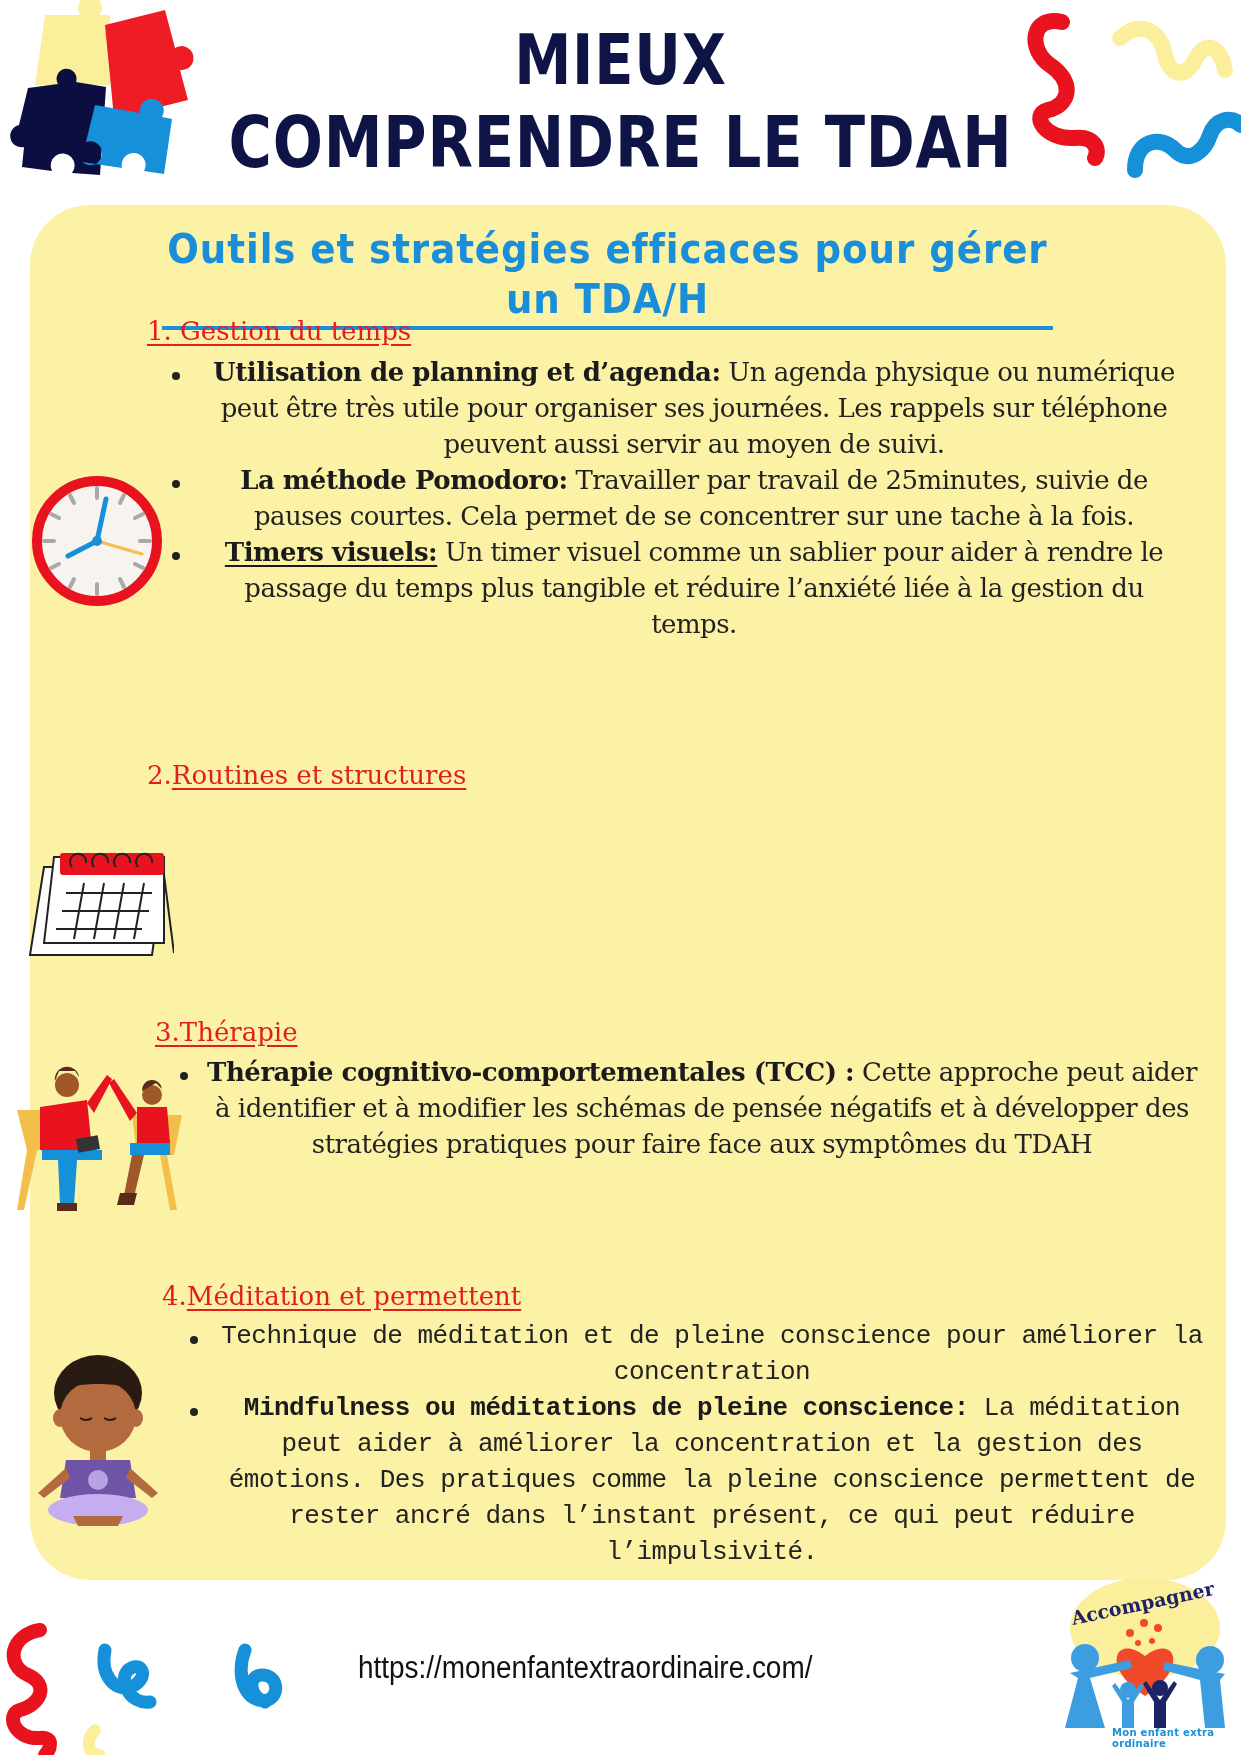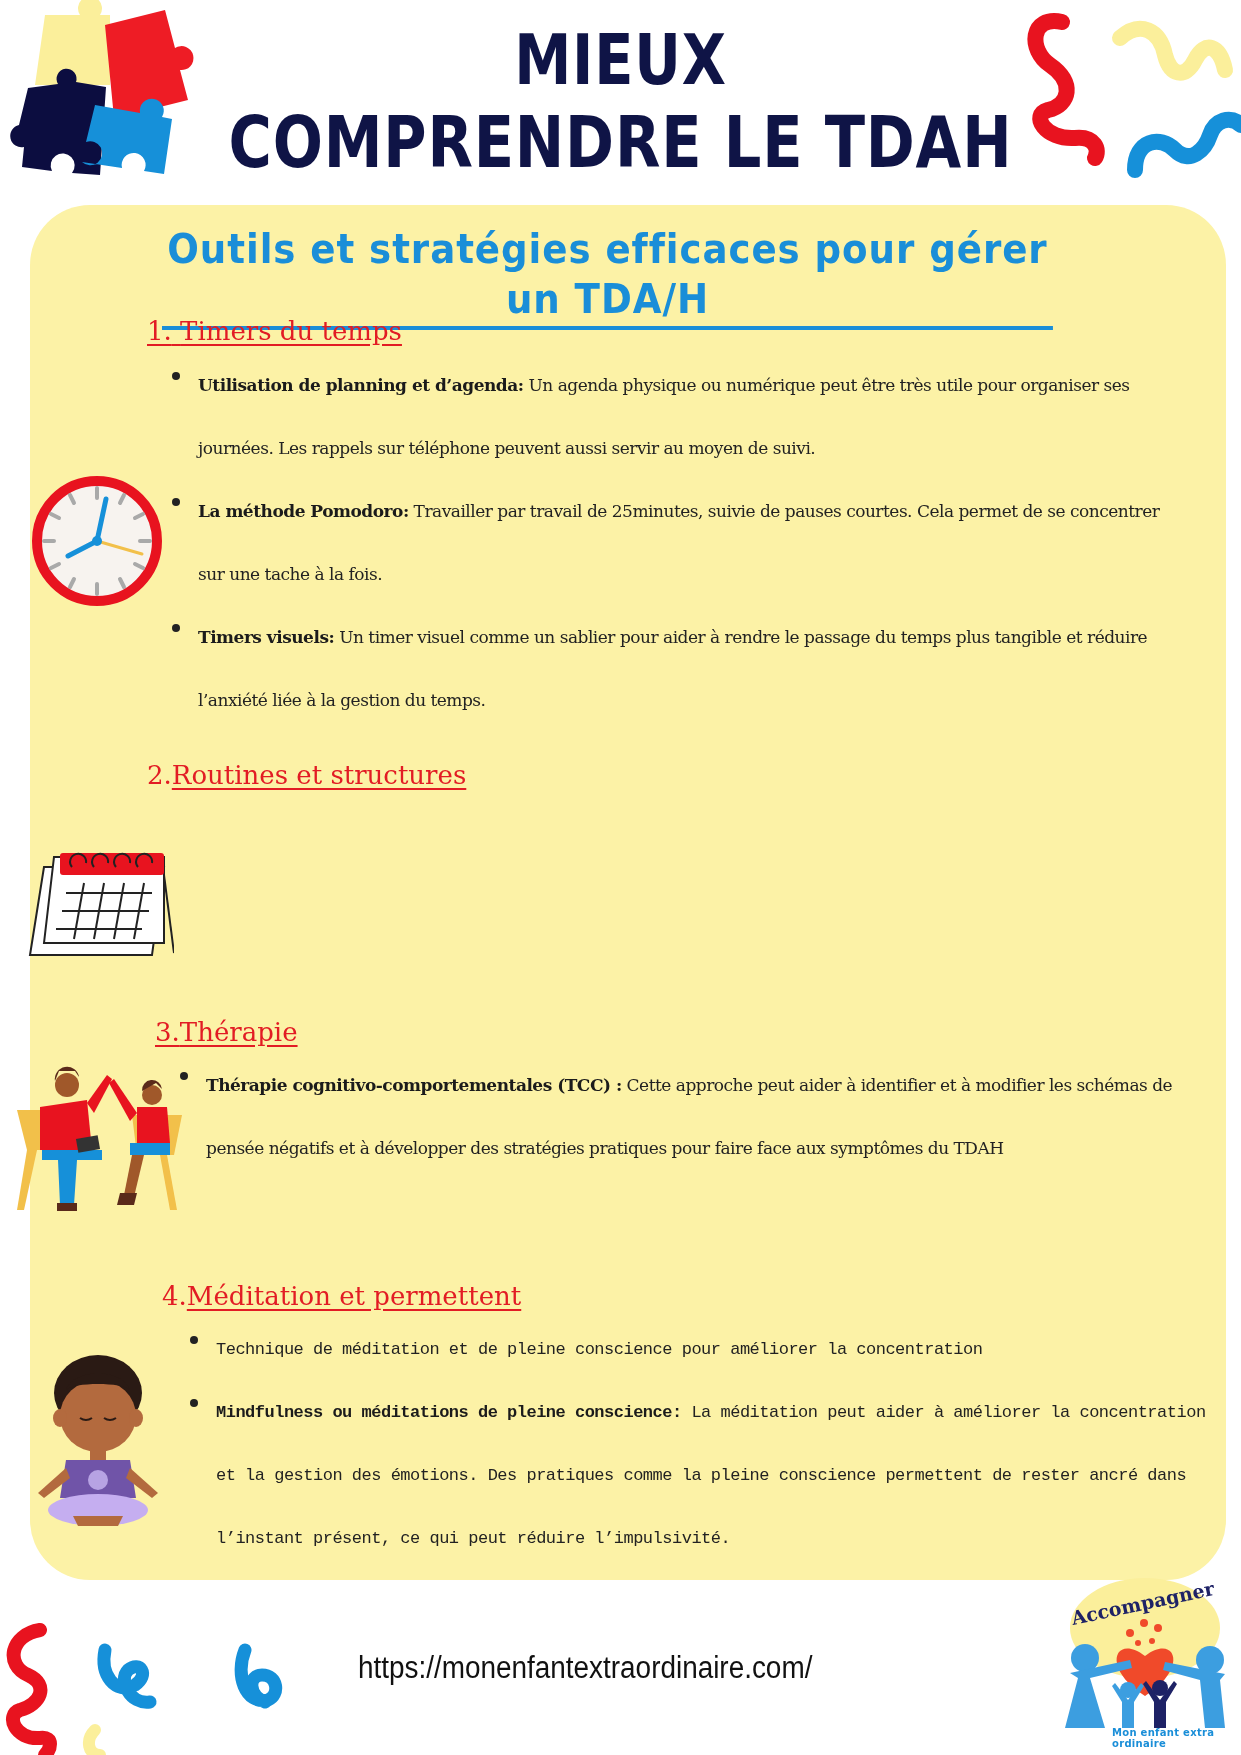--- a/index.html
+++ b/index.html
@@ -29,29 +29,29 @@
 
   .section-head {
     position: absolute; font-size: 26px; color: #e21c24; line-height: 34px;
     font-family: "DejaVu Serif", serif;
   }
   .section-head .num { color: #e21c24; }
   .section-head .txt { text-decoration: underline; text-decoration-color: #e21c24; text-underline-offset: 4px; }
 
   ul.items { position: absolute; list-style: none; }
   ul.items li {
-    position: relative; padding-left: 28px; font-size: 17px; line-height: 63px;
-    color: #222; letter-spacing: -0.5px;
+    position: relative; padding-left: 28px; font-size: 26px; line-height: 36px;
+    color: #222; letter-spacing: -0.5px; text-align: center;
   }
   ul.items li::before {
     content: ""; position: absolute; left: 2px; top: 18px; width: 8px; height: 8px;
     border-radius: 50%; background: #222;
   }
   ul.items li b { font-weight: bold; color: #1b1b1b; }
-  ul.items li b.u { text-underline-offset: 4px; }
+  ul.items li b.u { text-decoration: underline; text-underline-offset: 4px; }
 
   .url {
     position: absolute; left: 358px; top: 1650px; font-family: "Liberation Sans", sans-serif;
     font-size: 31px; color: #111; transform: scaleX(0.9); transform-origin: left;
   }
   .logo-text-top {
     position: absolute; font-family: "DejaVu Serif", serif; font-weight: bold; color: #1e2266; font-size: 19px;
   }
   .logo-text-bottom {
     position: absolute; left: 1112px; top: 1727px; font-family: "DejaVu Sans", sans-serif;
@@ -75,21 +75,21 @@
 </svg>
 
 <div class="title l1">MIEUX</div>
 <div class="title l2">COMPRENDRE LE TDAH</div>
 
 <div class="panel"></div>
 
 <div class="subtitle">Outils et stratégies efficaces pour gérer un TDA/H</div>
 
 <div class="section-head" style="left:147px;top:314px;">
-  <span class="txt"><span>1.</span> <span>Timers du temps</span></span>
+  <span class="txt"><span>1.</span> <span>Gestion du temps</span></span>
 </div>
 <svg class="deco" style="left:30px;top:474px" width="134" height="134" viewBox="0 0 134 134">
   <circle cx="67" cy="67" r="60" fill="#f7f3ef" stroke="#e8131f" stroke-width="10"></circle>
   <g stroke="#a9a9a9" stroke-width="4" stroke-linecap="round">
     <line x1="67" y1="14" x2="67" y2="24"></line>
       <line x1="67" y1="110" x2="67" y2="120"></line>
     <line x1="14" y1="67" x2="24" y2="67"></line>
       <line x1="110" y1="67" x2="120" y2="67"></line>
     <line x1="40" y1="21" x2="44" y2="29"></line>
       <line x1="94" y1="21" x2="90" y2="29"></line>

